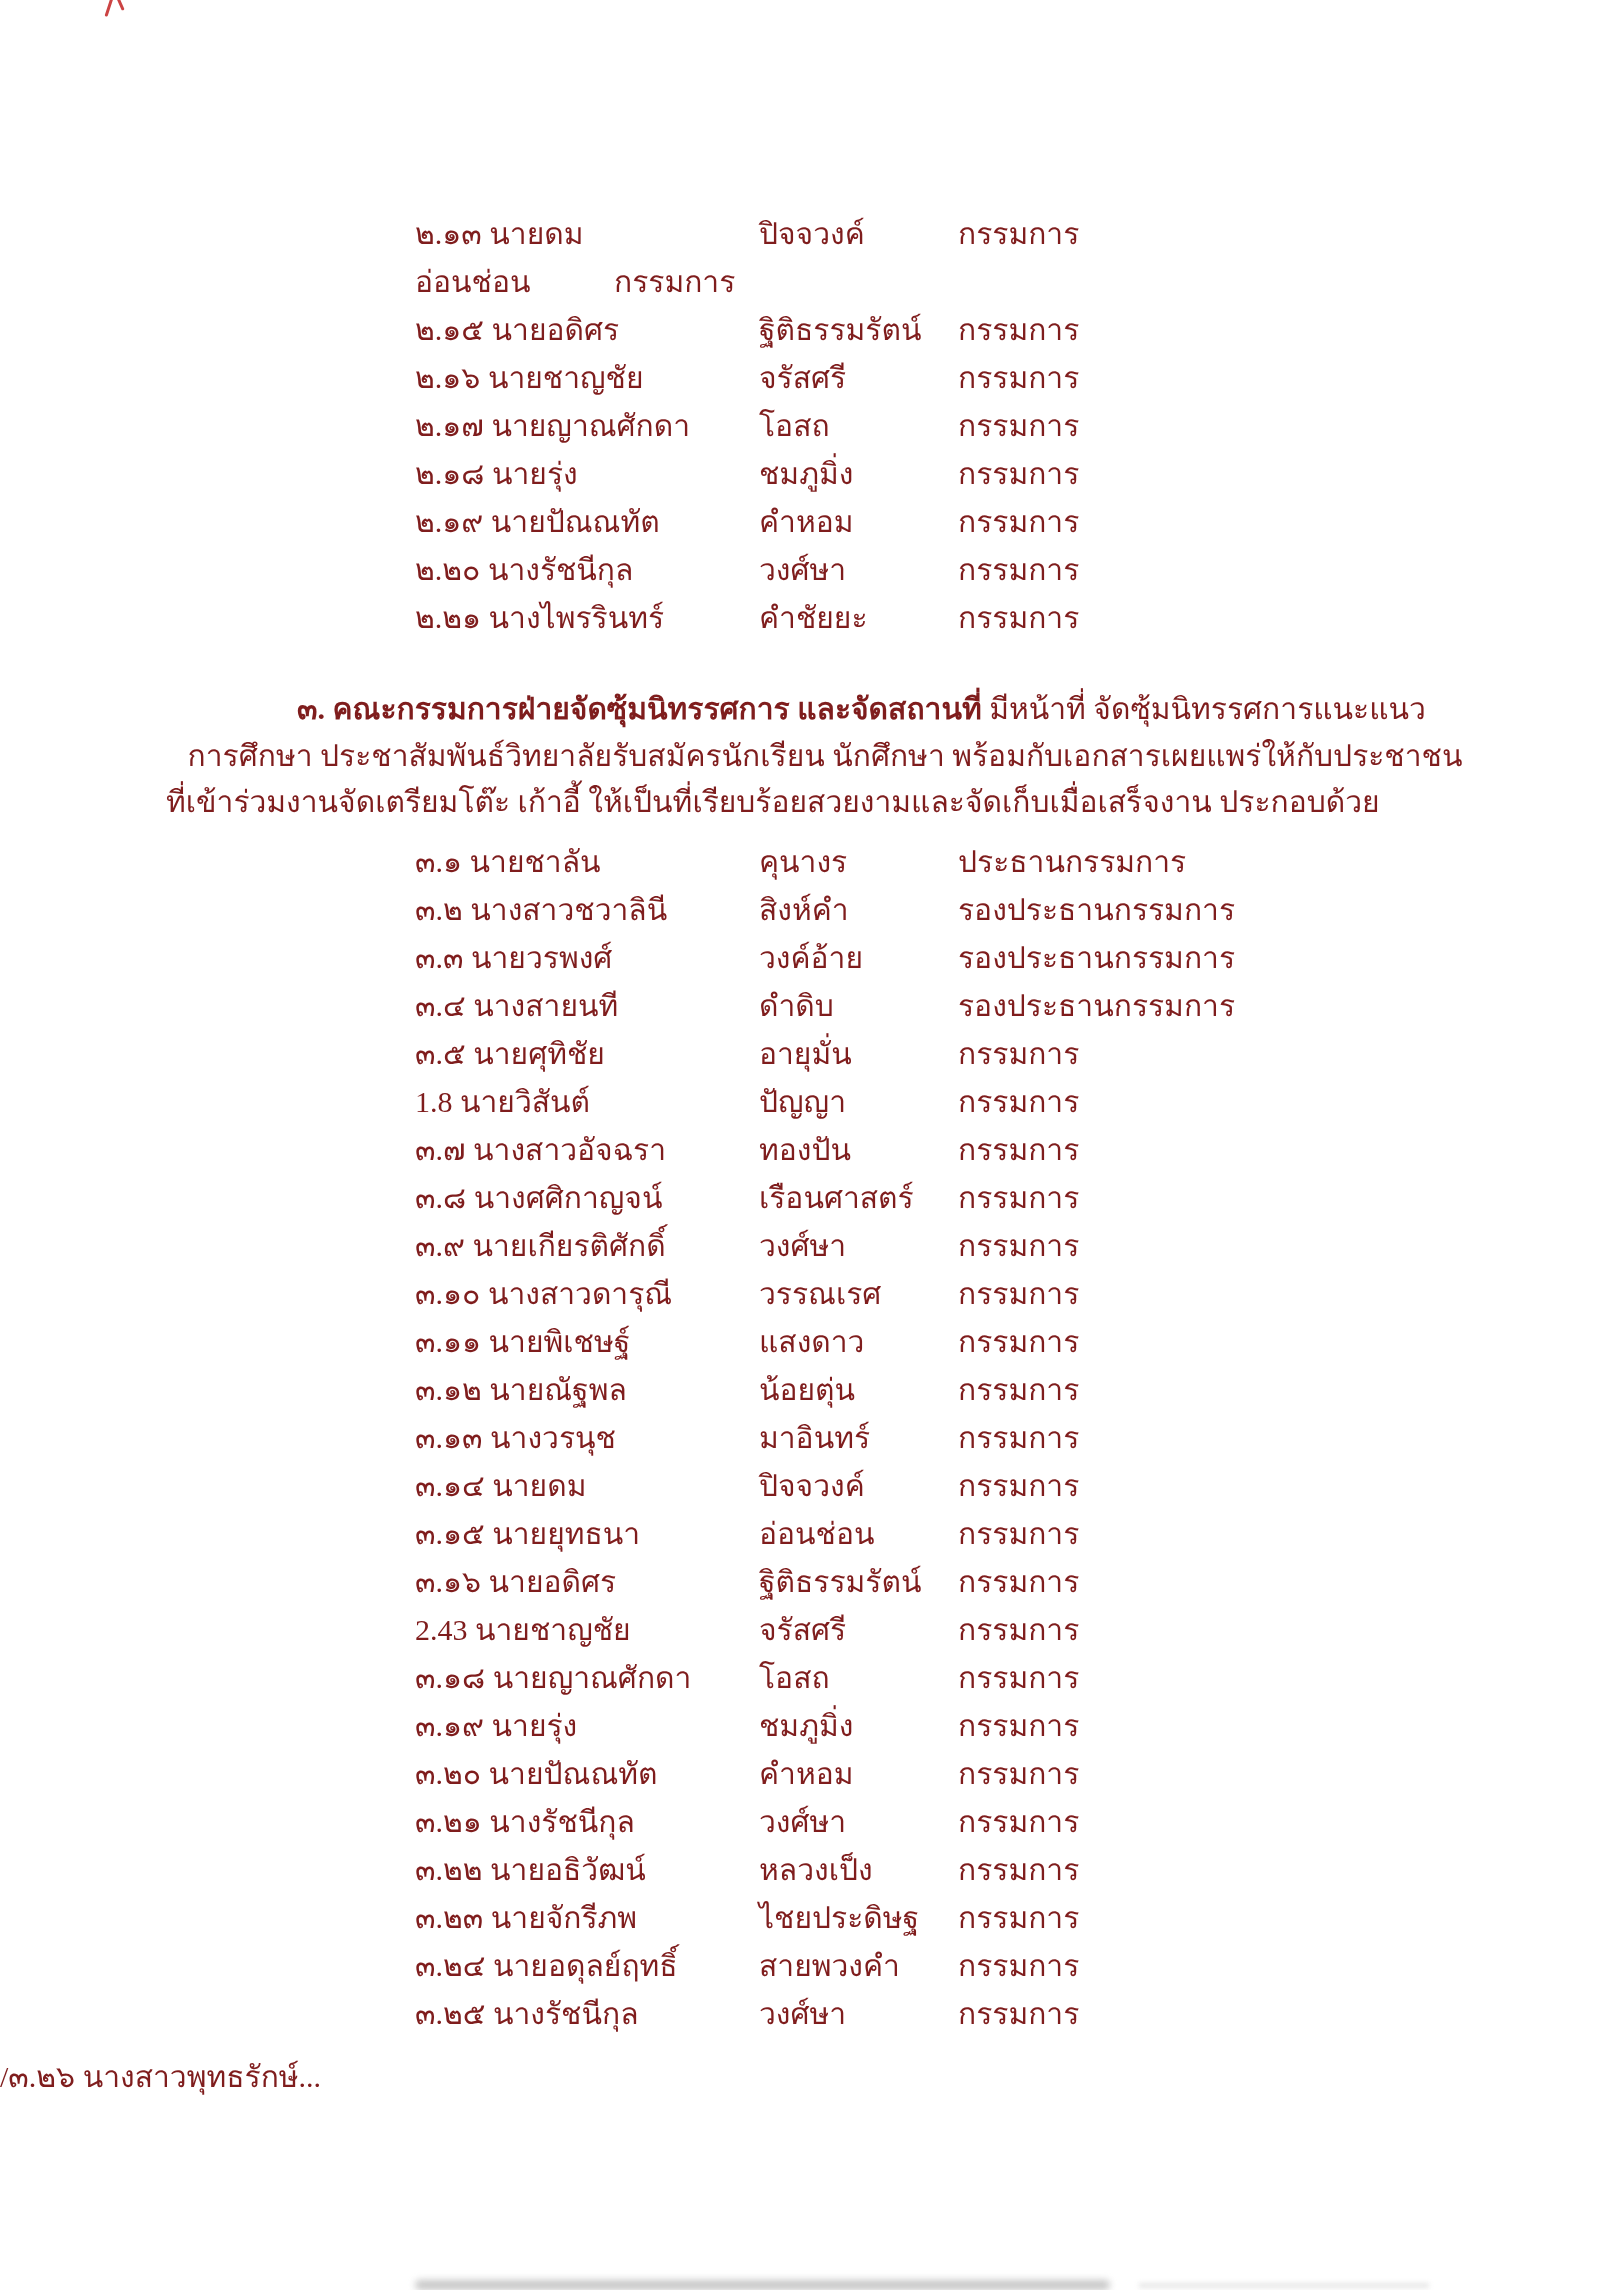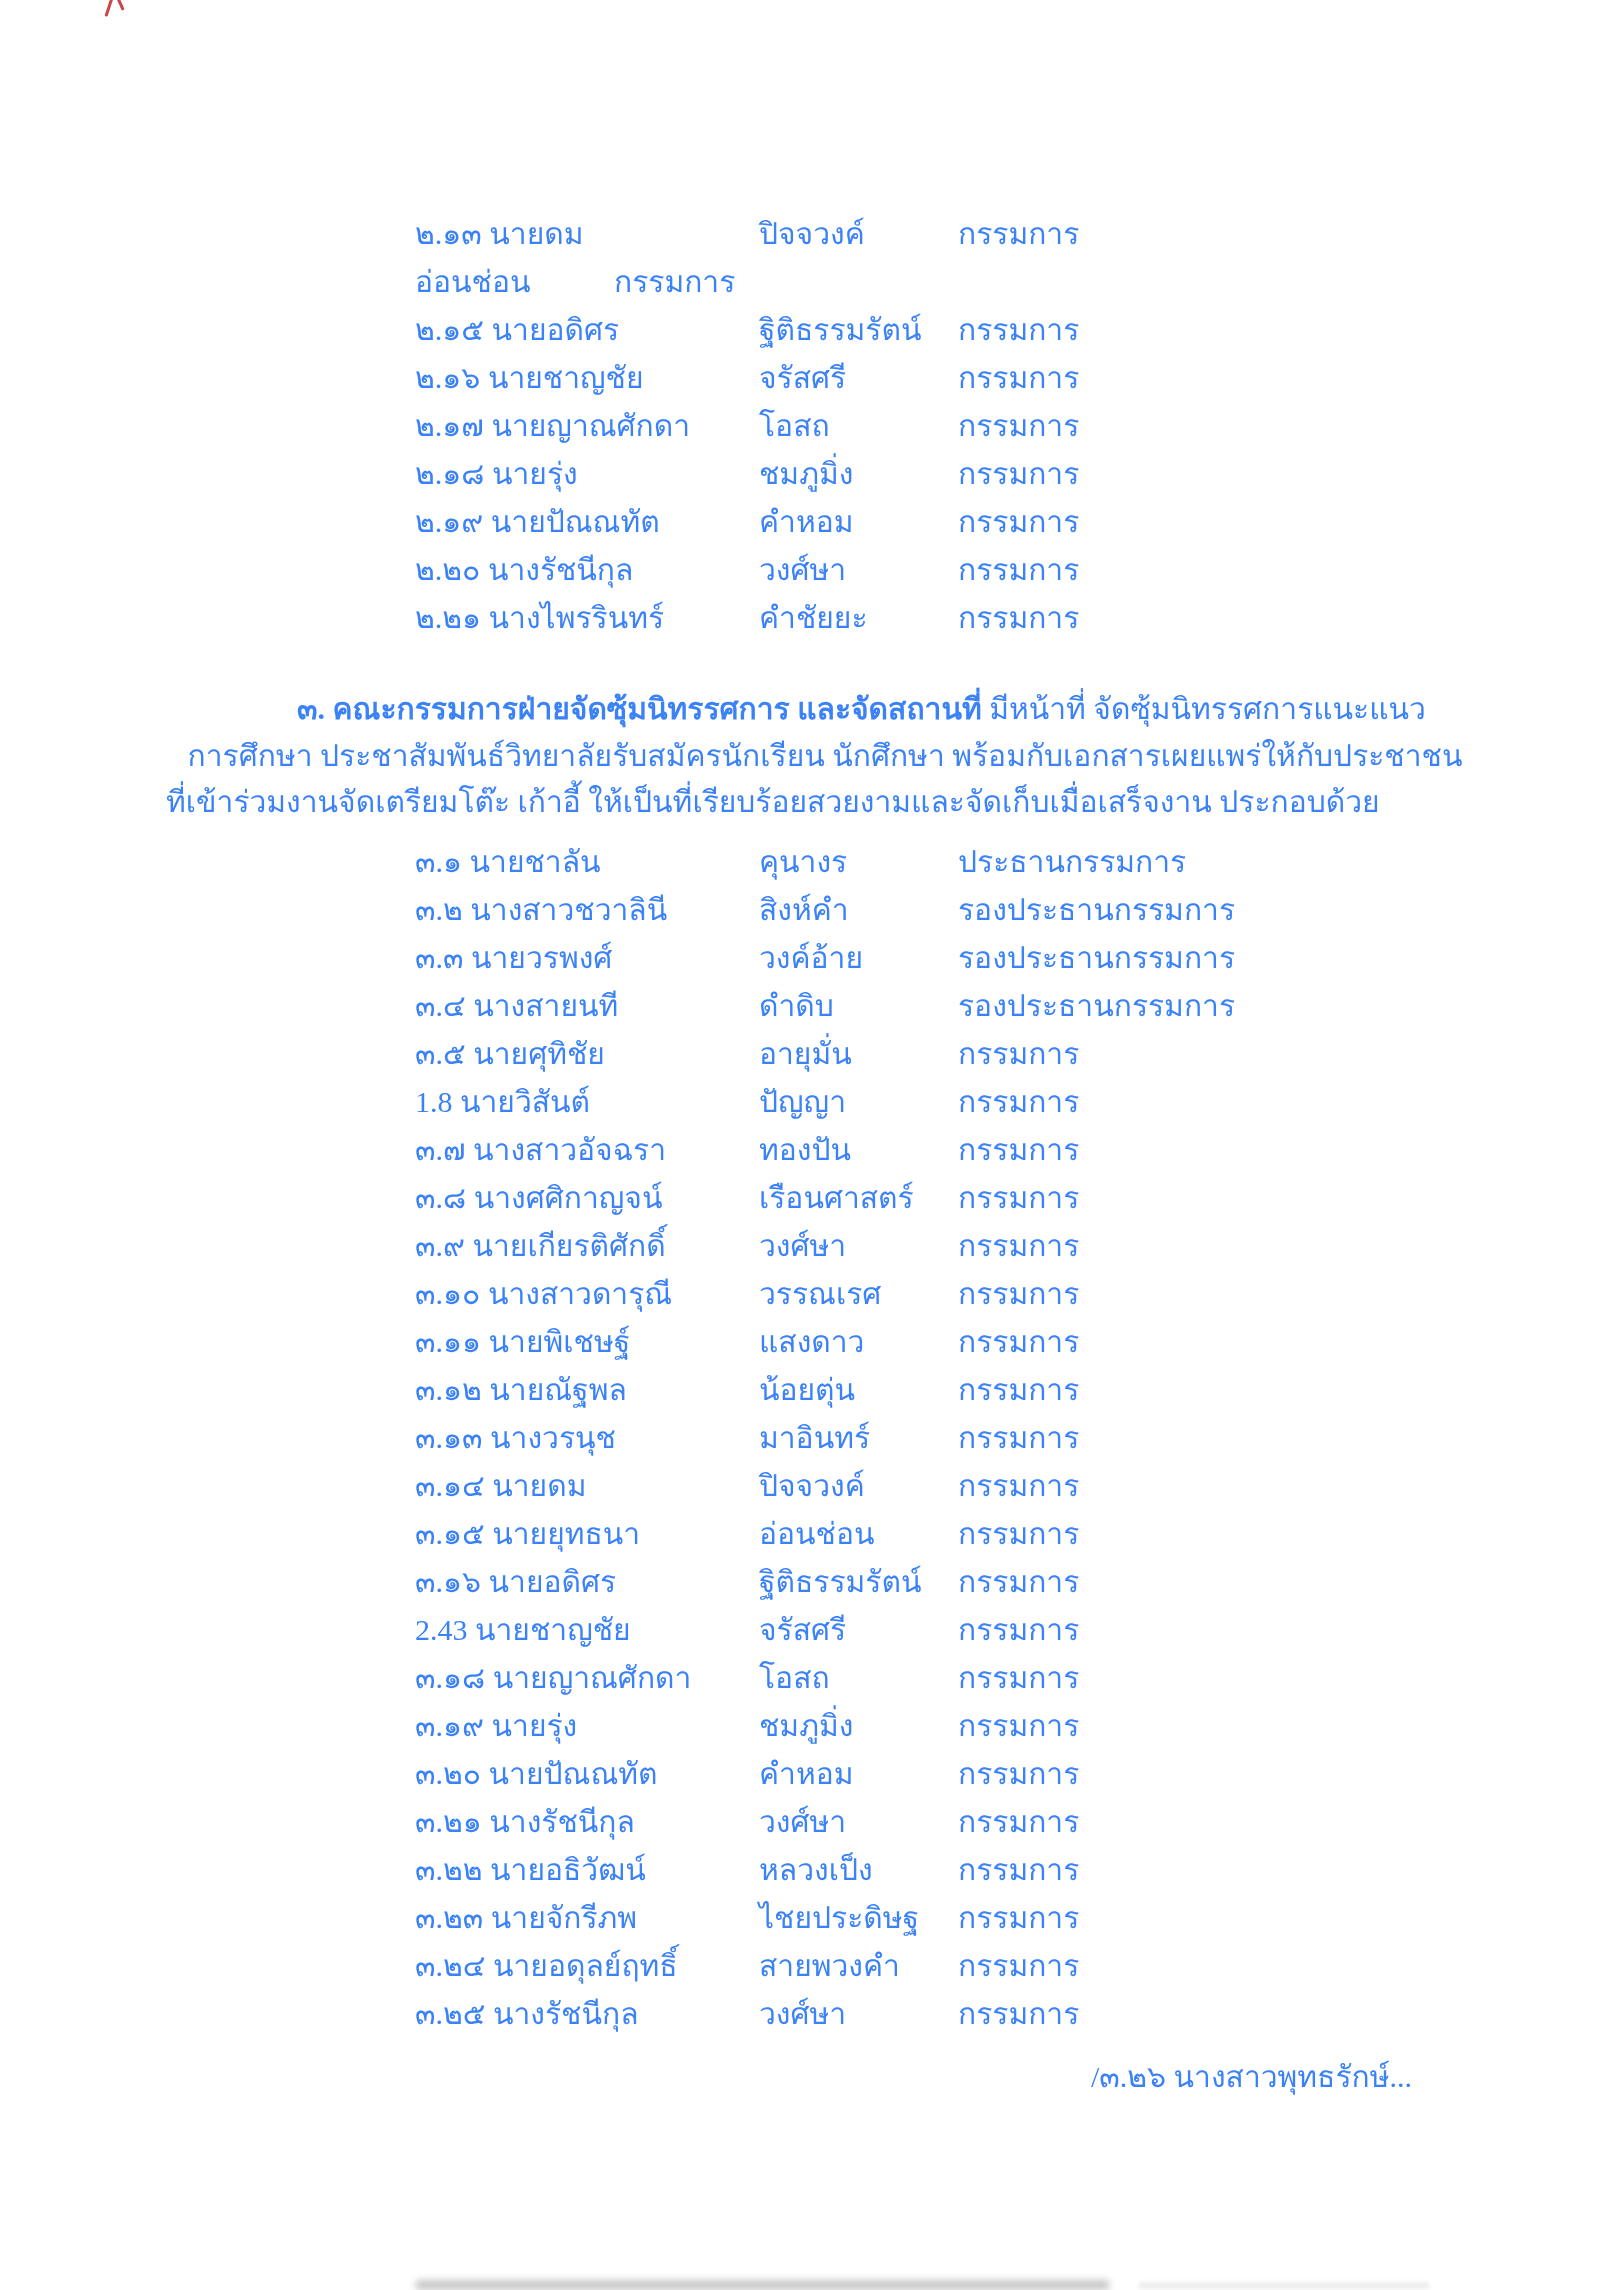--- a/index.html
+++ b/index.html
@@ -4,39 +4,39 @@
 <style>
   html, body { margin: 0; padding: 0; }
   body { background: #ffffff; }
   .page {
     position: relative;
     width: 1600px;
     height: 2290px;
     background: #ffffff;
     overflow: hidden;
     font-family: "Liberation Serif", "DejaVu Sans", sans-serif;
-    color: #3b82f6;
+    color: #7f1d1d;
     font-size: 30px;
   }
   
   .list { position: absolute; left: 415px; right: 58px; }
   .row { display: flex; align-items: flex-start; height: 48px; line-height: 48px; }
   .c1 { width: 344px; flex: 0 0 344px; white-space: nowrap; }
   .c2 { width: 199px; flex: 0 0 199px; white-space: nowrap; }
   .c3 { white-space: nowrap; }
   .no { display: inline; }
   .nm { display: inline; }
   
   .sec3-head { position: absolute; top: 687px; left: 297px; right: 100px; line-height: 44px; white-space: nowrap; }
   .sec3-head b { font-weight: 700; }
   .para-line { position: absolute; left: 166px; right: 116px; line-height: 44px; white-space: nowrap; }
   .para-line.l2 { top: 734px; text-align: center; }
   .para-line.l3 { top: 780px; }
   
-  .footer-note { position: absolute; top: 2055px; left: 0; width: 1412px; text-align: right; line-height: 44px; }
+  .footer-note { position: absolute; top: 2055px; left: 0; width: 1412px; text-align: left; line-height: 44px; }
   
   .pen-mark { position: absolute; left: 104px; top: 0; width: 25px; height: 25px; }
   .pen-mark .s1 { position: absolute; left: 3.9px; top: -5.8px; width: 2.9px; height: 23px; background: #c44; transform: rotate(18deg); border-radius: 1.9px; }
   .pen-mark .s2 { position: absolute; left: 13.5px; top: -7.7px; width: 2.9px; height: 19.3px; background: #c44; transform: rotate(-24deg); border-radius: 1.9px; }
   
   .scan-edge { position: absolute; left: 415px; bottom: 0px; width: 695px; height: 9.7px; background: #9a9a9a; opacity: 0.55; filter: blur(3.9px); border-radius: 5.8px; }
   .scan-edge2 { position: absolute; left: 1139px; bottom: 1.9px; width: 290px; height: 4.8px; background: #c2c2c2; opacity: 0.4; filter: blur(2.9px); }
 </style>
 </head>
 <body>

